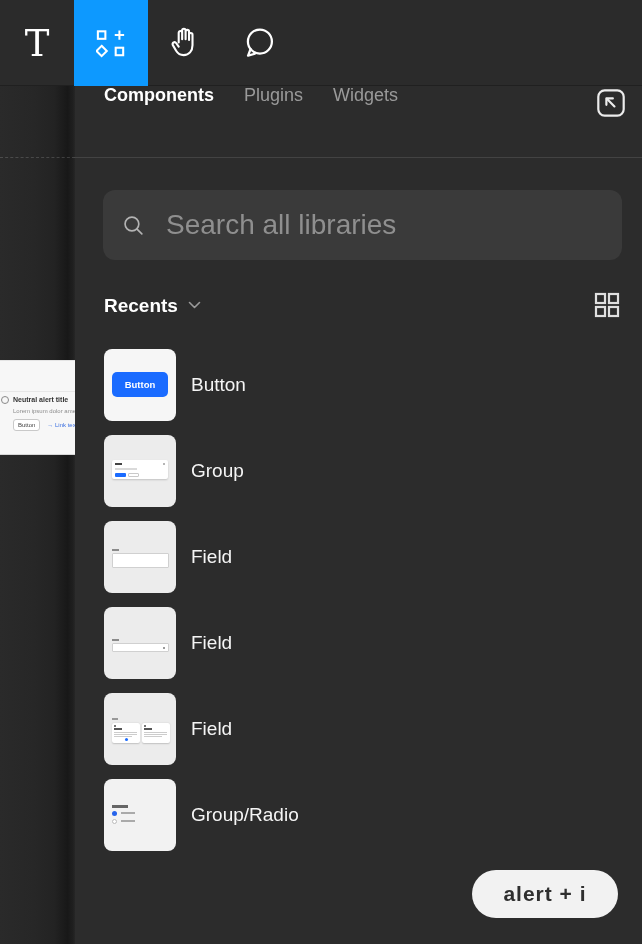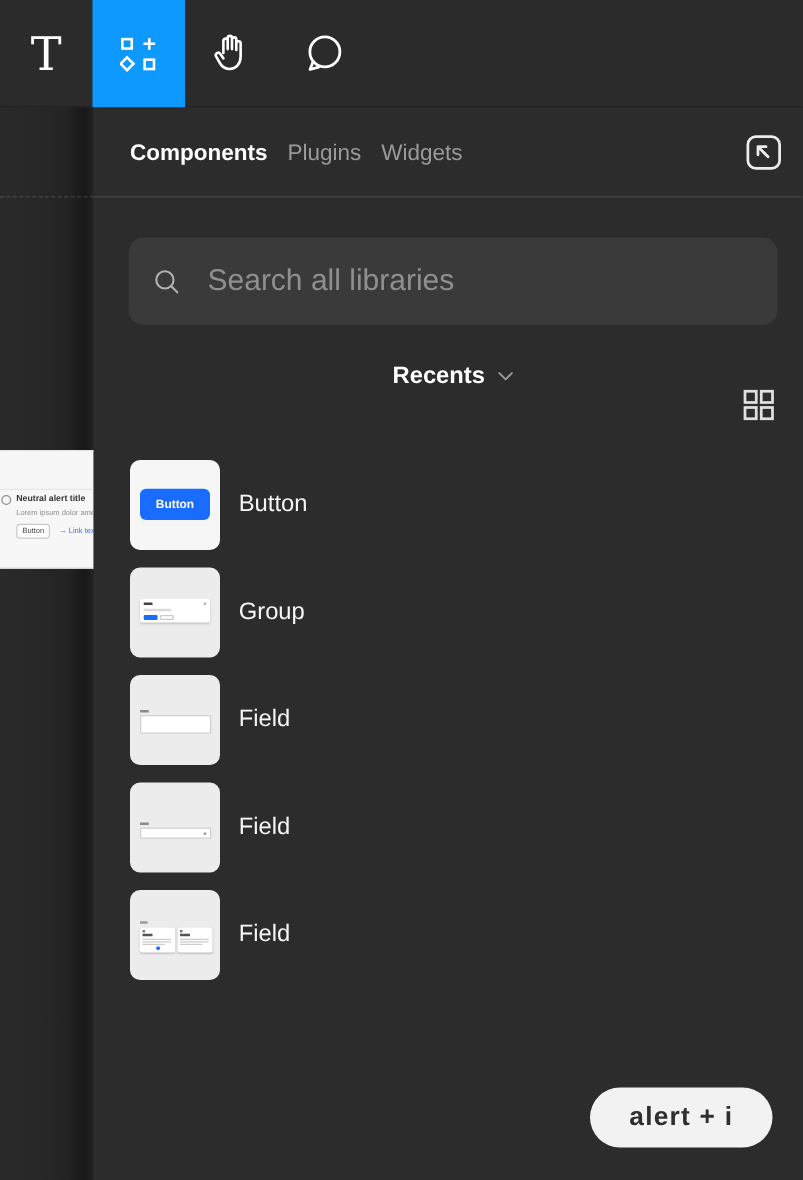--- a/index.html
+++ b/index.html
@@ -54,21 +54,21 @@
     font-size:6px; color:#444; background:#fff; border:1px solid #c9c9c9; border-radius:3px;
     padding:2px 4px; white-space:nowrap;
   }
   .ac-link { font-size:6px; color:#3b6fe0; white-space:nowrap; }
   
   .panel {
     position:absolute; top:86px; left:75px; width:567px; height:858px;
     background:#2c2c2c;
   }
   .panel-tabs {
-    height:72px; display:flex; align-items:center; gap:16px;
+    height:72px; display:flex; align-items:flex-start; gap:30px;
     padding:0 14px 0 29px;
     border-bottom:1px solid rgba(255,255,255,0.11);
   }
   .tab {
     background:none; border:none; cursor:pointer;
     font-family:"Liberation Sans", sans-serif;
     font-size:18px; color:#9a9a9a; font-weight:400; line-height:1;
   }
   .tab.active { color:#ffffff; font-weight:700; }
   .popout-btn {
@@ -76,25 +76,25 @@
     width:34px; height:34px; display:flex; align-items:center; justify-content:center;
   }
   .search-box {
     margin:32px 20px 0 28px; height:70px; border-radius:12px;
     background:rgba(255,255,255,0.068);
     display:flex; align-items:center; padding:0 18px; gap:20px;
   }
   .search-input {
     flex:1; background:transparent; border:none; outline:none;
     font-family:"Liberation Sans", sans-serif;
-    font-size:24px; color:#22c55e;
+    font-size:28px; color:#22c55e;
   }
   .search-input::placeholder { color:#8f8f8f; }
   .recents-row {
-    margin:31px 21px 15px 29px; display:flex; align-items:center;flex-direction:column;
+    margin:31px 21px 15px 29px; display:flex; align-items:center;
   }
   .recents-toggle {
     background:none; border:none; cursor:pointer; display:flex; align-items:center; gap:10px;
     font-family:"Liberation Sans", sans-serif;
     font-size:19px; font-weight:700; color:#ffffff; line-height:1;
   }
   .grid-btn { margin-left:auto; background:none; border:none; cursor:pointer;
     width:28px; height:28px; display:flex; align-items:center; justify-content:center; }
   .component-list {
     margin-top:30px; padding-left:29px; display:flex; flex-direction:column; gap:14px;
@@ -307,17 +307,27 @@
           <div class="tgc-num"></div>
             <div class="tgc-title"></div>
           <div class="tgc-l1"></div>
             <div class="tgc-l2"></div>
             <div class="tgc-l3"></div>
         </div>
       </div>
       <span class="item-label">Field</span>
     </div>
 
+    <div class="list-item">
+      <div class="thumb thumb-radio">
+        <div class="tr-head"></div>
+        <div class="tr-dot-on"></div>
+          <div class="tr-bar1"></div>
+        <div class="tr-dot-off"></div>
+          <div class="tr-bar2"></div>
+      </div>
+      <span class="item-label">Group/Radio</span>
+    </div>
 
   </div>
 </div>
 
 <div class="shortcut-pill">alert + i</div>
 
 </body></html>

